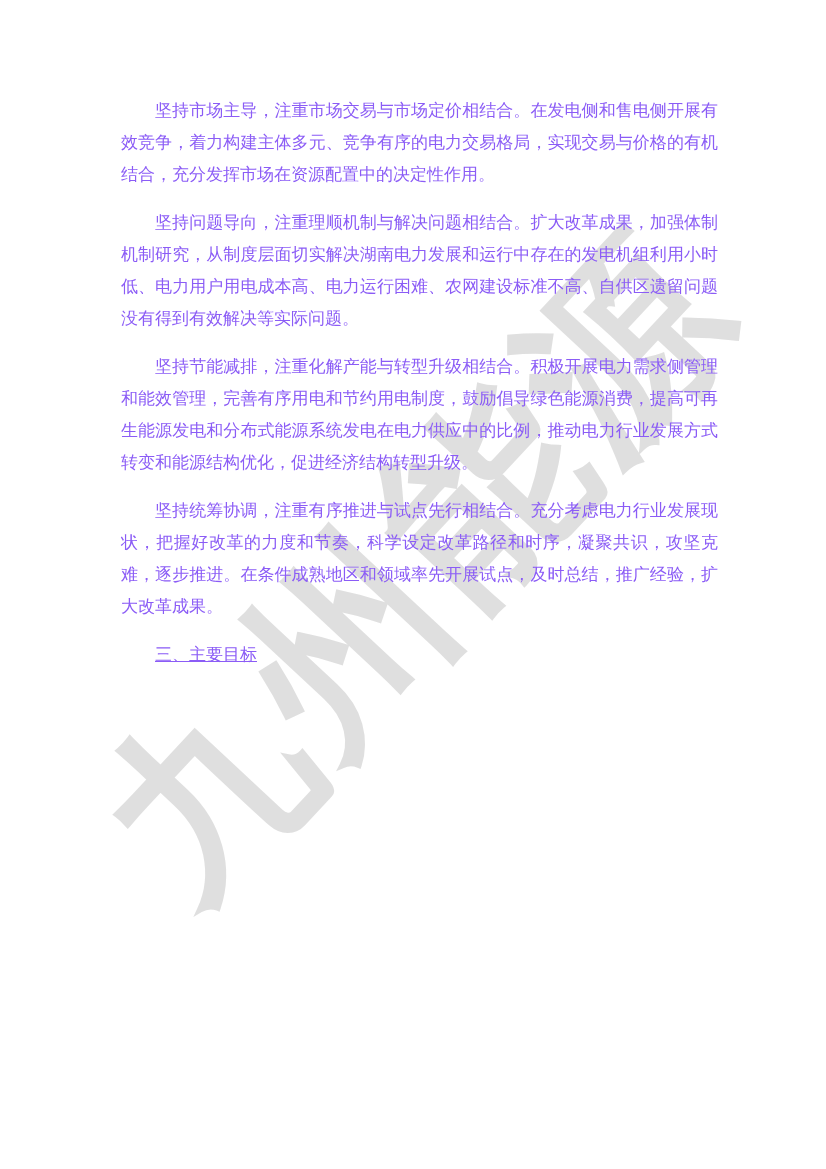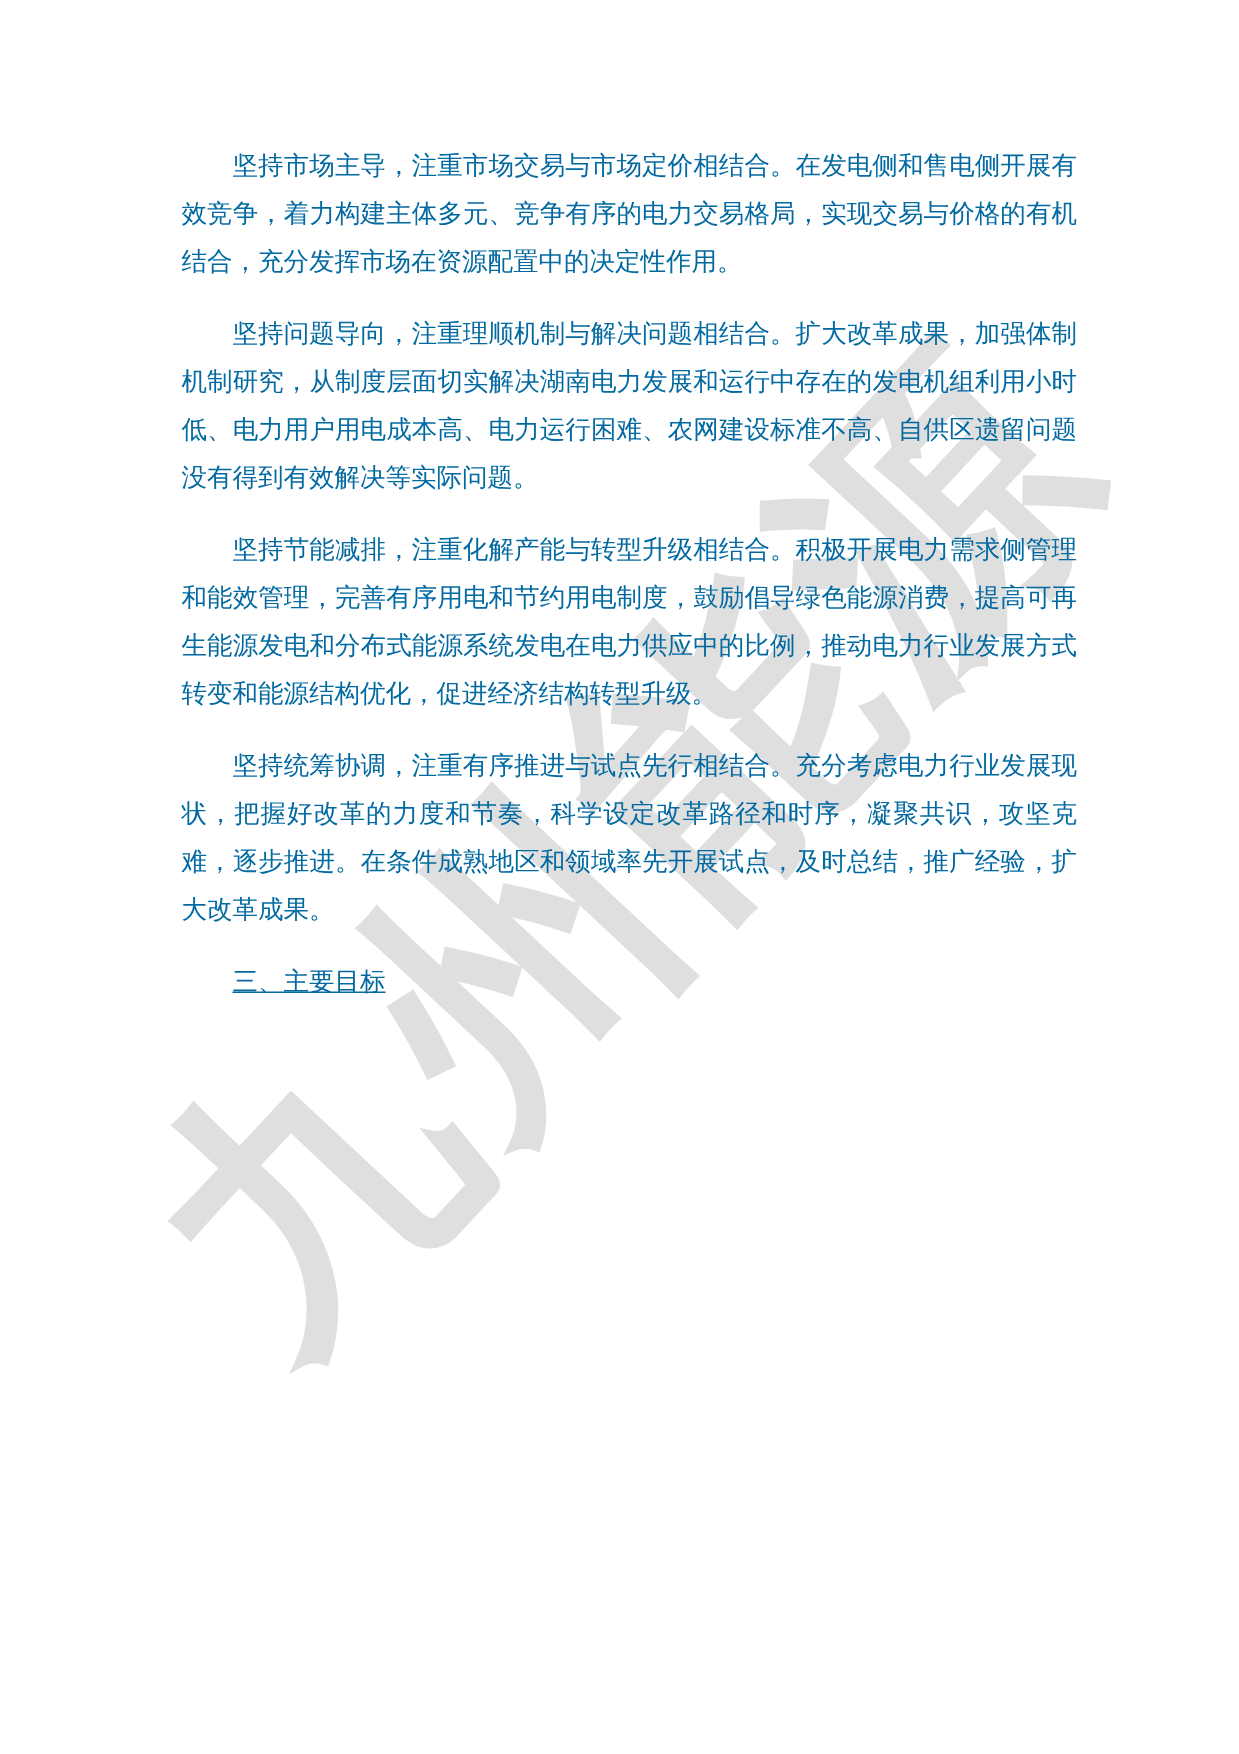--- a/index.html
+++ b/index.html
@@ -54,21 +54,21 @@
     text-decoration: underline;
   }
 </style>
 </head>
 <body>
 
 <div class="page">
 
   <div class="watermark" style="color: rgba(140, 140, 140, 0.28);">九州能源</div>
 
-  <div class="content" style="color: #0369a1;">
+  <div class="content" style="color: #8b5cf6;">
     <p class="para">坚持市场主导，注重市场交易与市场定价相结合。在发电侧和售电侧开展有效竞争，着力构建主体多元、竞争有序的电力交易格局，实现交易与价格的有机结合，充分发挥市场在资源配置中的决定性作用。</p>
     <p class="para">坚持问题导向，注重理顺机制与解决问题相结合。扩大改革成果，加强体制机制研究，从制度层面切实解决湖南电力发展和运行中存在的发电机组利用小时低、电力用户用电成本高、电力运行困难、农网建设标准不高、自供区遗留问题没有得到有效解决等实际问题。</p>
     <p class="para">坚持节能减排，注重化解产能与转型升级相结合。积极开展电力需求侧管理和能效管理，完善有序用电和节约用电制度，鼓励倡导绿色能源消费，提高可再生能源发电和分布式能源系统发电在电力供应中的比例，推动电力行业发展方式转变和能源结构优化，促进经济结构转型升级。</p>
     <p class="para">坚持统筹协调，注重有序推进与试点先行相结合。充分考虑电力行业发展现状，把握好改革的力度和节奏，科学设定改革路径和时序，凝聚共识，攻坚克难，逐步推进。在条件成熟地区和领域率先开展试点，及时总结，推广经验，扩大改革成果。</p>
     <p class="para heading">三、主要目标</p>
   </div>
 
 </div>
 
 </body></html>

